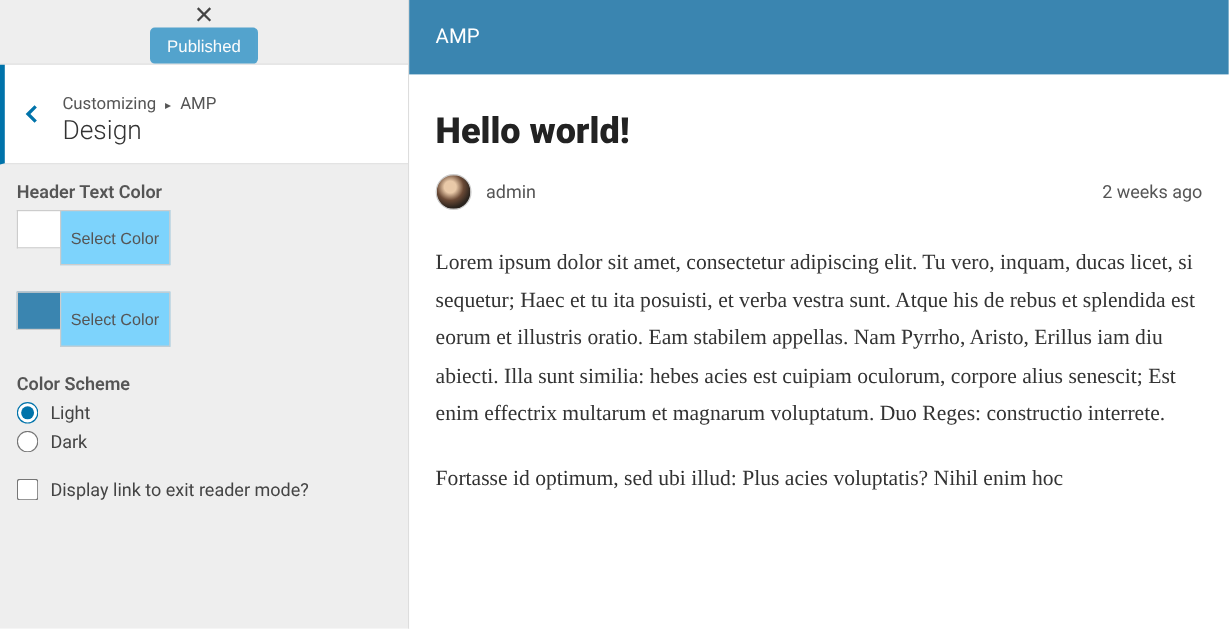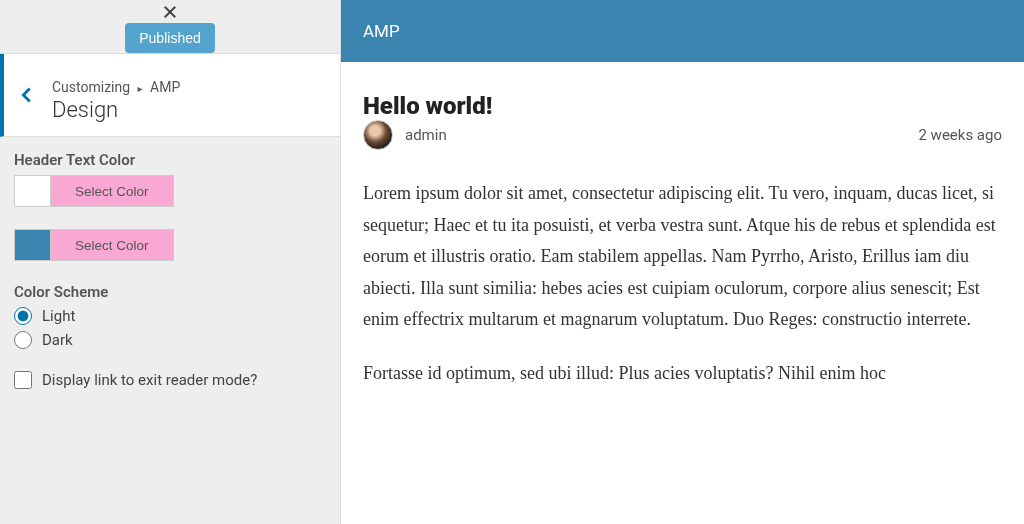--- a/index.html
+++ b/index.html
@@ -21,36 +21,36 @@
     .crumb .sep { margin: 0 4px; font-size: 10px; }
     .section-title { font-size: 22px; font-weight: 300; color: #333; margin-top: 2px; }
 
     .controls { padding: 14px 14px 0 14px; }
     .field { margin-bottom: 22px; }
     .field-label { font-size: 15px; font-weight: 600; color: #555; margin-bottom: 6px; display: block; }
     .color-row { display: flex; align-items: stretch; }
     .swatch { width: 36px; height: 32px; border: 1px solid #ccc; border-right: none; }
     .swatch.white { background: #fff; }
     .swatch.blue { background: #3a85b0; }
-    .select-color-btn { background: #f9a8d4; border: 1px solid #ccc; padding: 0 24px; font-size: 13.5px; color: #555; cursor: pointer; height: 32px; }
+    .select-color-btn { background: #7dd3fc; border: 1px solid #ccc; padding: 0 8px; font-size: 13.5px; color: #555; cursor: pointer; height: 46px; }
 
     .radio-row { display: flex; align-items: center; margin: 6px 0; cursor: pointer; }
     .radio-row input[type="radio"] { width: 18px; height: 18px; margin-right: 10px; accent-color: #0073aa; }
     .radio-row span { font-size: 15px; color: #444; }
 
     .checkbox-row { display: flex; margin-top: 18px; cursor: pointer; }
     .checkbox-row input[type="checkbox"] { width: 18px; height: 18px; margin-right: 10px; }
     .checkbox-row span { font-size: 15px; color: #444; }
 
     
     .preview { flex: 1; display: flex; flex-direction: column; background: #fff; }
     .preview-header { background: #3a85b0; color: #fff; height: 62px; display: flex; align-items: center; padding: 0 22px; font-size: 17px; }
     .preview-body { flex: 1; overflow: auto; padding: 30px 22px 20px 22px; }
-    .post-title { font-size: 24px; font-weight: 900; color: #222; }
-    .meta-row { display: flex; align-items: center; justify-content: space-between; margin-top: 0; margin-bottom: 28px; }
+    .post-title { font-size: 30px; font-weight: 900; color: #222; }
+    .meta-row { display: flex; align-items: center; justify-content: space-between; margin-top: 18px; margin-bottom: 28px; }
     .author-box { display: flex; align-items: center; gap: 12px; }
     .avatar { width: 30px; height: 30px; border-radius: 50%; background: radial-gradient(circle at 40% 35%, #e9c9a8 20%, #6b4a36 45%, #2b241e 70%); border: 1px solid #ccc; }
     .author-name { font-size: 15px; color: #555; }
     .post-date { font-size: 15px; color: #555; }
     .content h1 { font-family: Georgia, "Times New Roman", serif; font-size: 32px; font-weight: 700; color: #222; margin-bottom: 20px; }
     .content p { font-family: Georgia, "Times New Roman", serif; font-size: 18px; line-height: 1.75; color: #333; margin-bottom: 22px; }
   </style>
 </head>
 <body>
 

